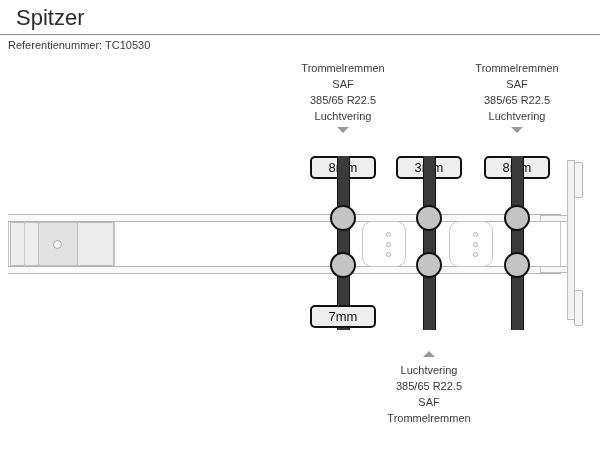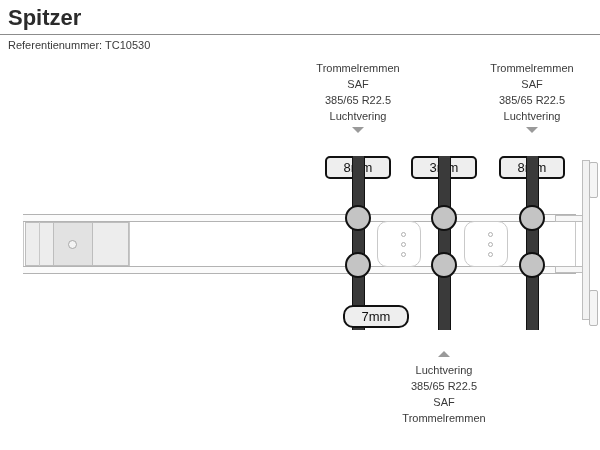--- a/index.html
+++ b/index.html
@@ -13,24 +13,24 @@
     height: 450px;
     position: relative;
     overflow: hidden;
     font-family: "Liberation Sans", sans-serif;
     color: #222222;
   }
 
   
   #header-title {
     position: absolute;
-    left: 8px;
+    left: 16px;
     top: 4px;
     font-size: 22px;
-    font-weight: 700;
+    font-weight: 400;
     color: #2b2b2b;
     letter-spacing: 0px;
     line-height: 28px;
   }
   #header-rule {
     position: absolute;
     left: 0;
     top: 34px;
     width: 600px;
     height: 1px;
@@ -45,21 +45,20 @@
     color: #3a3a3a;
   }
 
   
   #diagram {
     position: absolute;
     left: 0;
     top: 52px;
     width: 560px;
     height: 398px;
-    margin-left: 15px;
   }
 
   
   .spec-block {
     position: absolute;
     width: 150px;
     text-align: center;
     font-size: 11px;
     line-height: 16px;
     color: #3a3a3a;
@@ -255,21 +254,21 @@
   <div class="hub" style="left:330px; top:200px;"></div>
 
   <div class="axle" style="left:423px; top:104px; height:174px;"></div>
   <div class="hub" style="left:416px; top:153px;"></div>
   <div class="hub" style="left:416px; top:200px;"></div>
 
   <div class="axle" style="left:511px; top:104px; height:174px;"></div>
   <div class="hub" style="left:504px; top:153px;"></div>
   <div class="hub" style="left:504px; top:200px;"></div>
 
-  <div class="badge" style="left:328px; top:253px;border-radius:10px;">7mm</div>
+  <div class="badge" style="left:310px; top:253px;">7mm</div>
 
   <div class="spec-arrow up" style="left:423px; top:299px;"></div>
   <div class="spec-block" style="left:354px; top:310px;">
     <span class="spec-line">Luchtvering</span>
     <span class="spec-line">385/65 R22.5</span>
     <span class="spec-line">SAF</span>
     <span class="spec-line">Trommelremmen</span>
   </div>
 
 </div>

